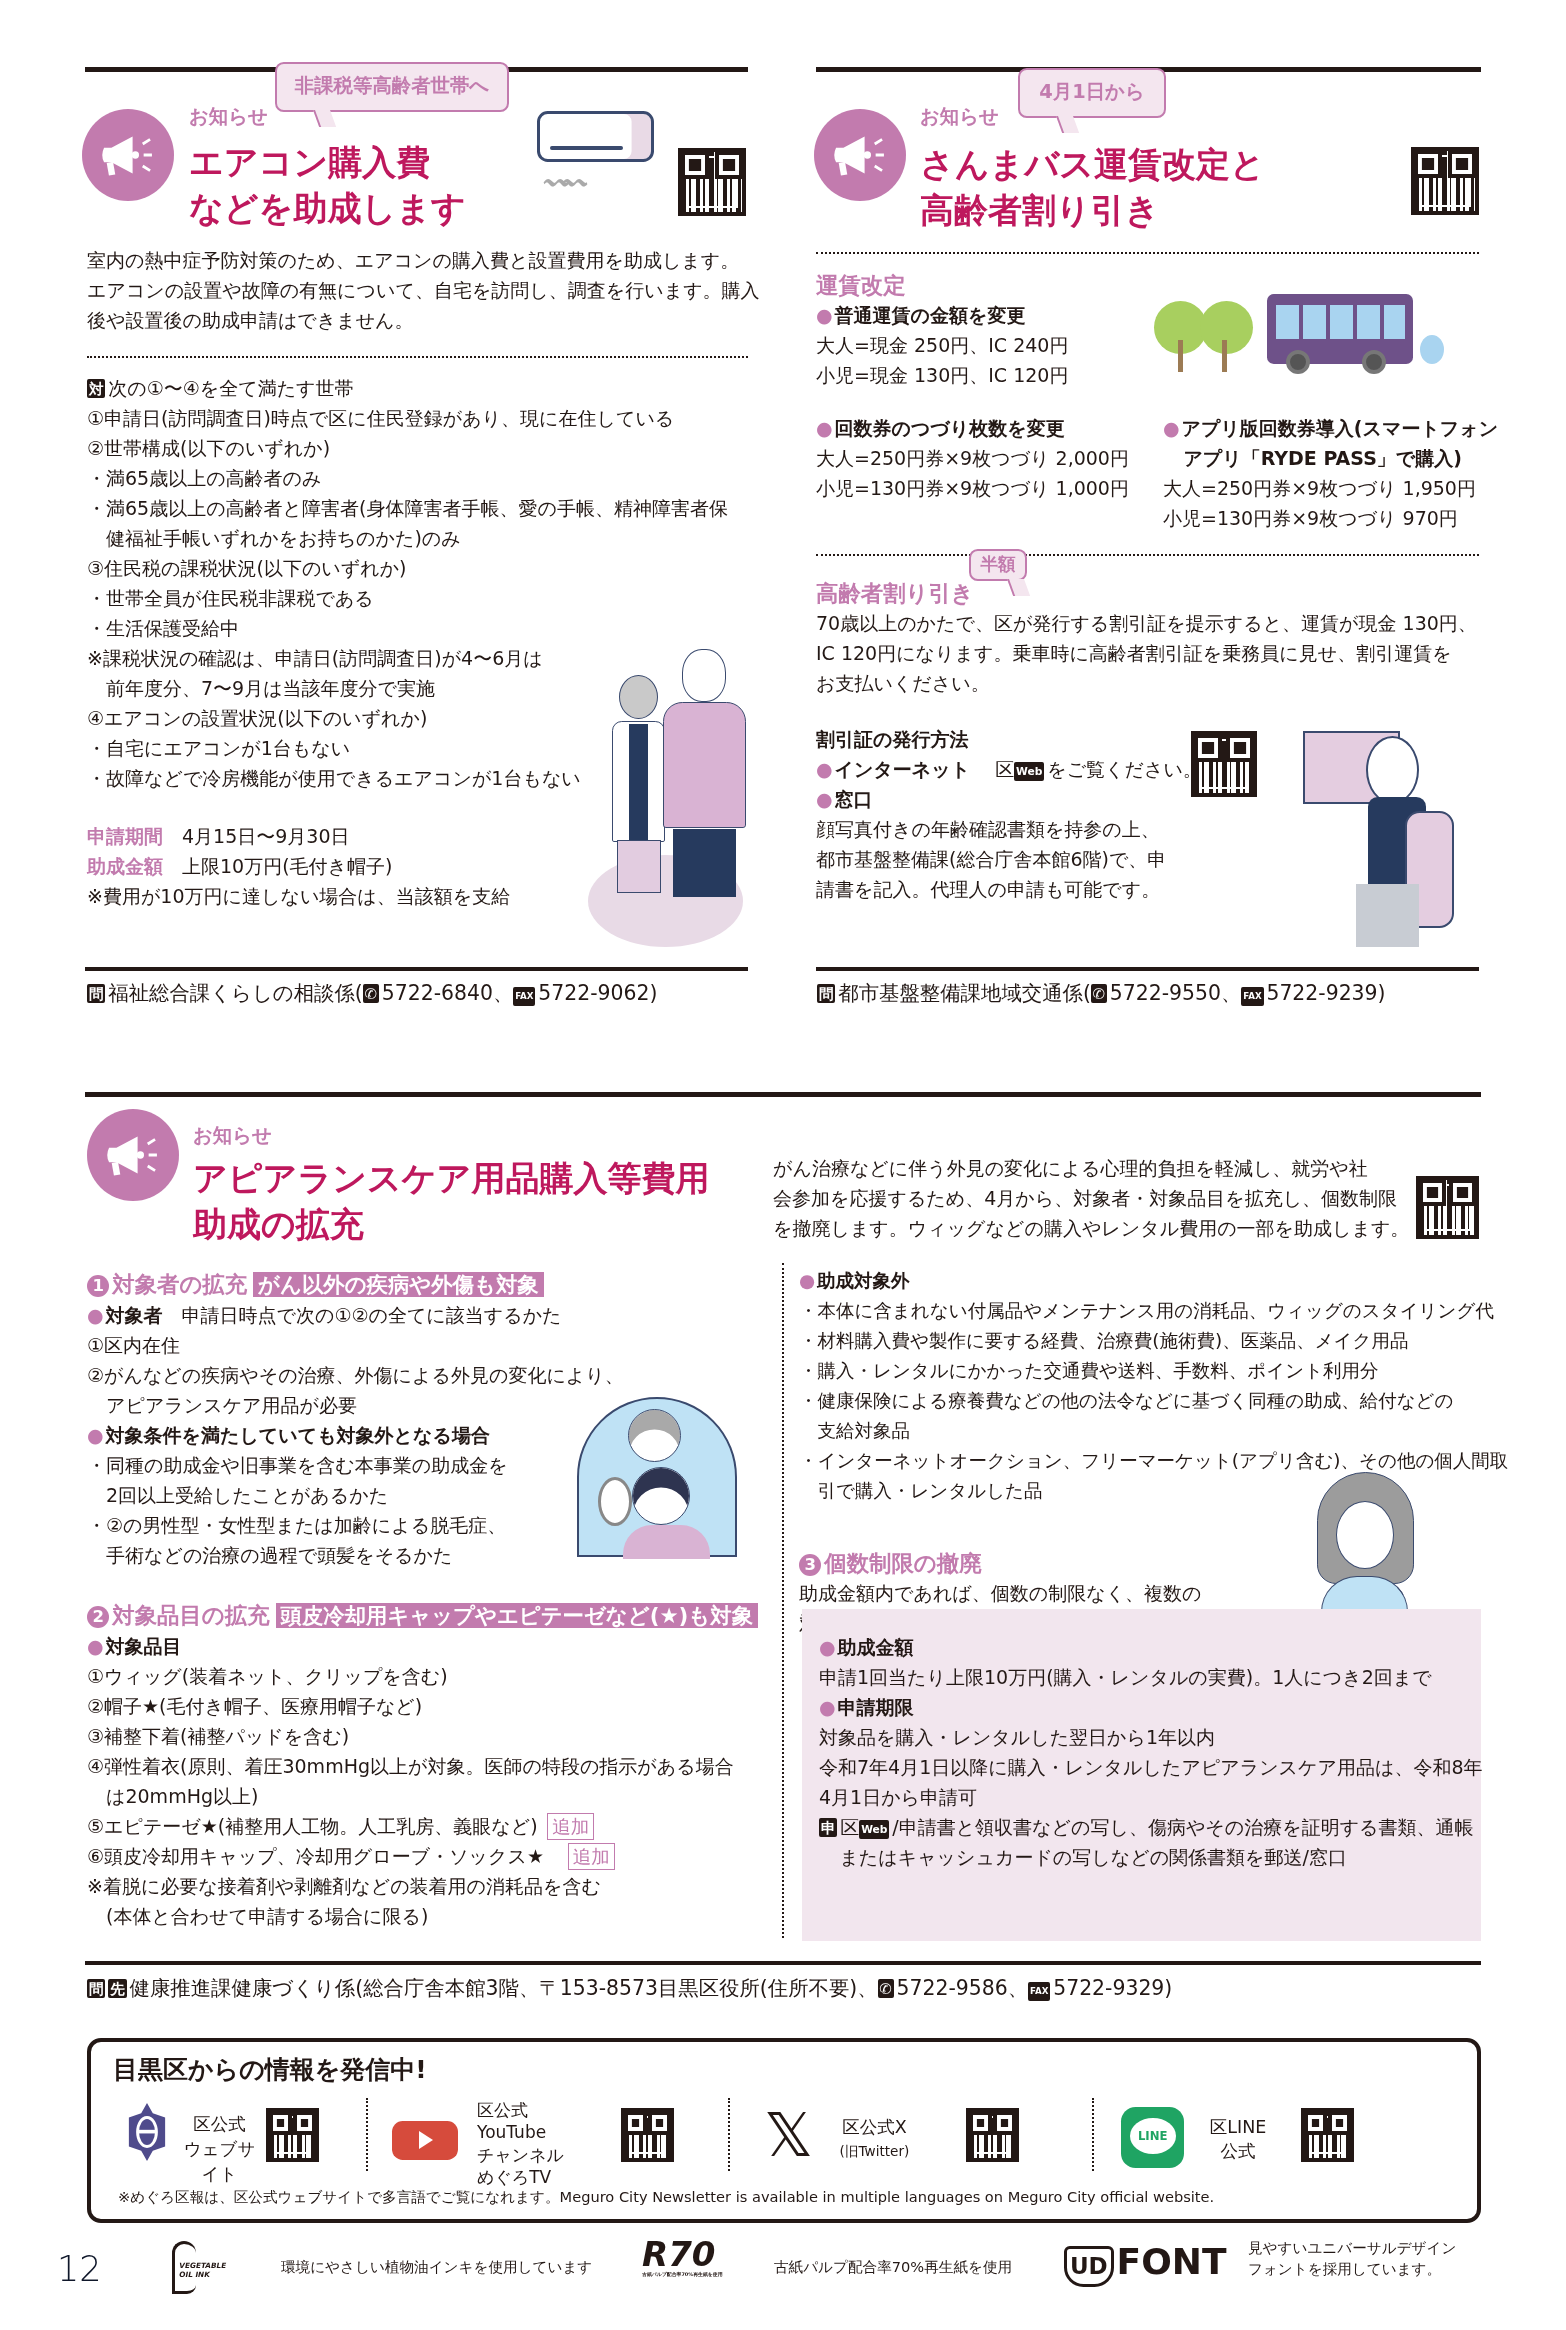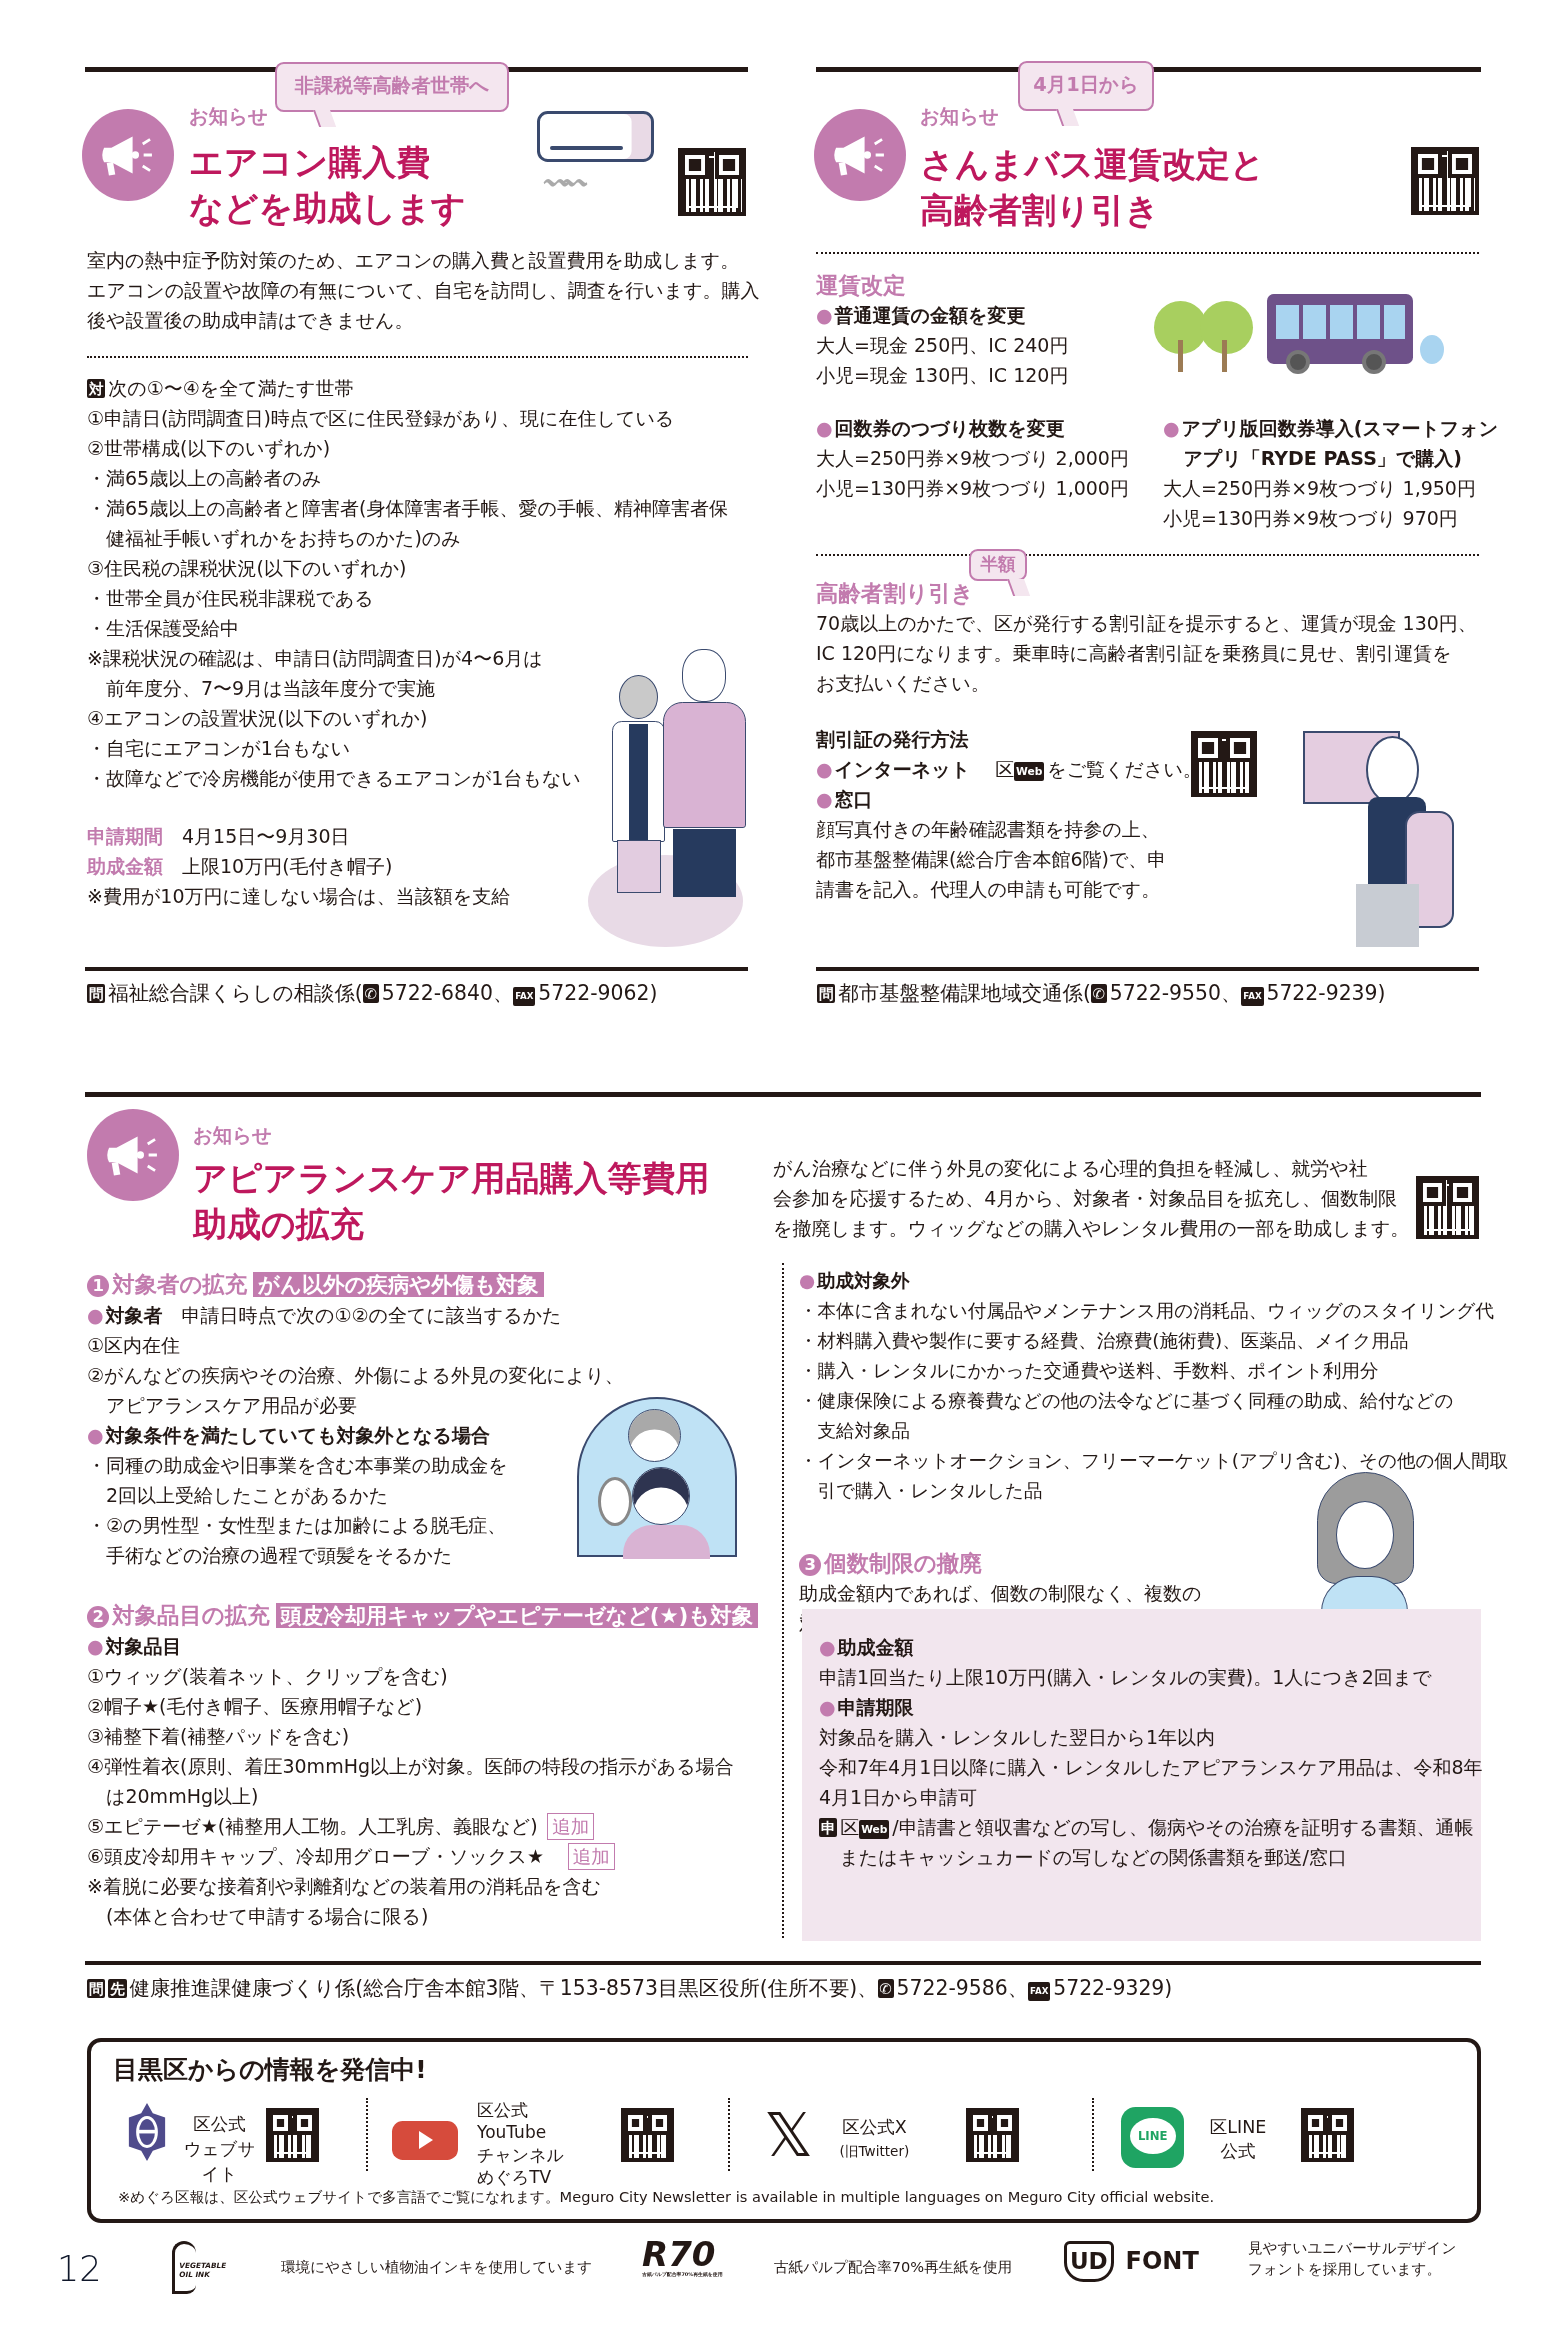--- a/index.html
+++ b/index.html
@@ -106,21 +106,21 @@
   </div>
 
   <div class="rule" style="left:85px;top:967px;width:663px;height:4.4px"></div>
   <div class="contact" style="left:87px;top:979px">
     <span class="sq">問</span><span>福祉総合課くらしの相談係(</span><span class="sq">✆</span><span>5722-6840</span><span>、</span><span class="sq" style="font-size:8.7px">FAX</span><span>5722-9062</span><span>)</span>
   </div>
 </section>
 
 <section>
   <div class="rule" style="left:816px;top:67px;width:665px"></div>
-  <div class="bubble" style="left:1018px;top:61px;width:136px;height:50px;line-height:44px">4月1日から</div>
+  <div class="bubble" style="left:1018px;top:68px;width:148px;height:50px;line-height:44px">4月1日から</div>
   <div class="circle" style="left:814px;top:109px;width:92px;height:92px">
     <svg viewBox="0 0 100 100">
         <path d="M24 42 L32 42 L55 30 L55 70 L32 58 L24 58 Q20 50 24 42Z" fill="#fff"></path>
         <rect x="28" y="58" width="7" height="14" fill="#fff" transform="rotate(-10 31 65)"></rect>
         <circle cx="58" cy="50" r="4" fill="#fff"></circle>
         <path d="M66 38 L74 33 M67 50 L76 50 M66 62 L74 67" stroke="#fff" stroke-width="3"></path>
       </svg>
   </div>
   <div class="osirase" style="left:920px;top:103px">お知らせ</div>
   <div class="title" style="left:920px;top:141px">
@@ -354,20 +354,20 @@
   </div>
   <div class="abs" style="left:281px;top:2258px;font-size:14.6px;white-space:nowrap">環境にやさしい植物油インキを使用しています</div>
 
   <div class="abs" style="left:642px;top:2237px;width:112px;height:46px">
     <div style="font-size:34px;font-weight:bold;font-style:italic;line-height:34px">R70</div>
     <div style="font-size:4.9px;font-weight:bold;white-space:nowrap">古紙パルプ配合率70%再生紙を使用</div>
   </div>
   <div class="abs" style="left:774px;top:2258px;font-size:14.6px;white-space:nowrap">古紙パルプ配合率70%再生紙を使用</div>
 
   <div class="abs" style="left:1064px;top:2241px;white-space:nowrap">
-    <span style="display:inline-block;border:3.9px solid #231815;border-radius:5.8px 5.8px 19.4px 19.4px;font-size:23px;font-weight:bold;padding:0 2.9px;line-height:35px">UD</span><span style="font-size:24px;font-weight:bold;margin-left:12px">FONT</span>
+    <span style="display:inline-block;border:3.9px solid #231815;border-radius:5.8px 5.8px 19.4px 19.4px;font-size:23px;font-weight:bold;padding:0 2.9px;line-height:35px">UD</span><span style="font-size:36px;font-weight:bold;margin-left:3px">FONT</span>
   </div>
   <div class="abs" style="left:1248px;top:2237px;font-size:14.6px;line-height:21.4px;white-space:nowrap">
     <div>見やすいユニバーサルデザイン</div>
     <div>フォントを採用しています。</div>
   </div>
 </footer>
 
 
 </body></html>

